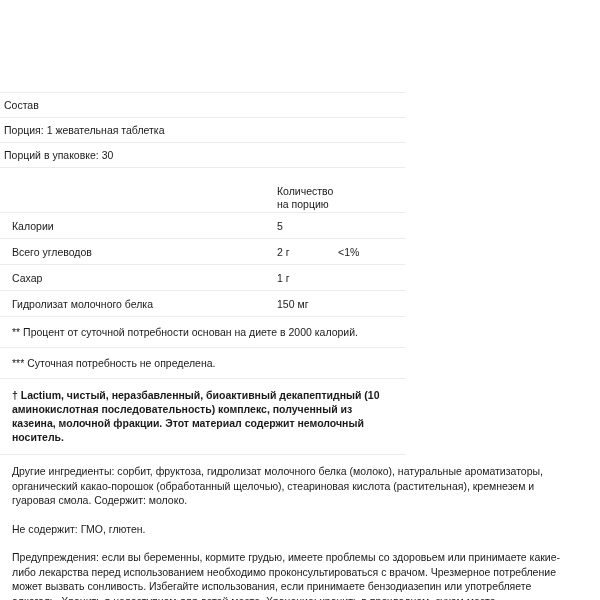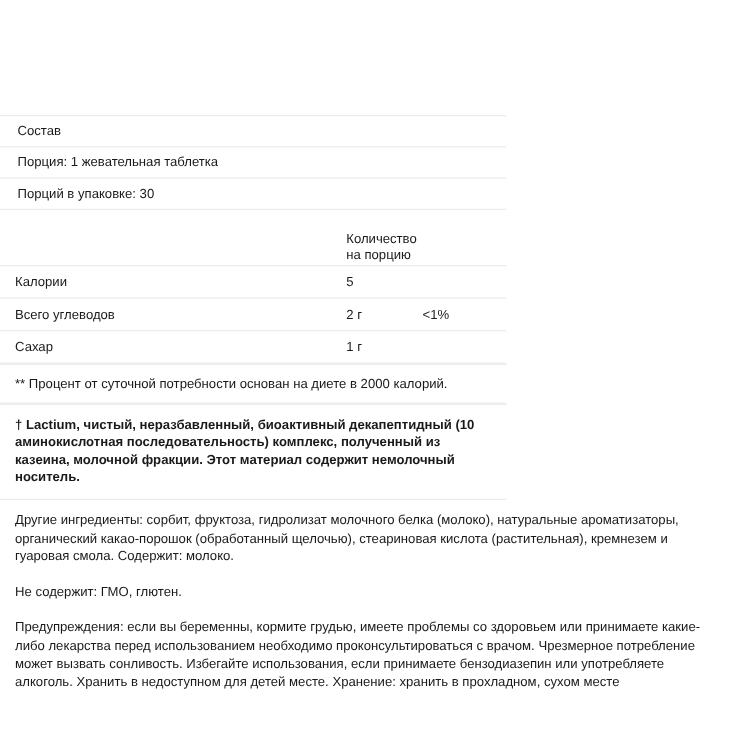--- a/index.html
+++ b/index.html
@@ -38,21 +38,21 @@
     width: 405px;
     height: 1px;
     background: #ececec;
   }
 
   
   .inforow {
     height: 24px;
     display: flex;
     align-items: center;
-    padding-left: 14px;
+    padding-left: 4px;
     box-sizing: border-box;
     width: 405px;
     font-size: 10.5px;
     color: #1a1a1a;
   }
 
   
   .headrow {
     height: 44px;
     display: flex;
@@ -183,27 +183,33 @@
   <div class="rule"></div>
 
   <div class="datarow">
     <div class="label">Сахар</div>
     <div class="amount">1 г</div>
     <div class="dv"></div>
   </div>
 
   <div class="rule"></div>
 
+  <div class="datarow">
+    <div class="label">Гидролизат молочного белка</div>
+    <div class="amount">150 мг</div>
+    <div class="dv"></div>
+  </div>
 
   <div class="rule"></div>
 
   <div class="footnote">** Процент от суточной потребности основан на диете в 2000 калорий.</div>
 
   <div class="rule"></div>
 
+  <div class="footnote">*** Суточная потребность не определена.</div>
 
   <div class="rule"></div>
 
   <div class="footnote tall">† Lactium, чистый, неразбавленный, биоактивный декапептидный (10 аминокислотная последовательность) комплекс, полученный из казеина, молочной фракции. Этот материал содержит немолочный носитель.</div>
 
   <div class="rule-full"></div>
 
   <div class="bottom">
     <p>Другие ингредиенты: сорбит, фруктоза, гидролизат молочного белка (молоко), натуральные ароматизаторы,  органический какао-порошок (обработанный щелочью), стеариновая кислота (растительная), кремнезем и гуаровая смола.  Содержит: молоко.</p>
     <p>Не содержит: ГМО, глютен.</p>

